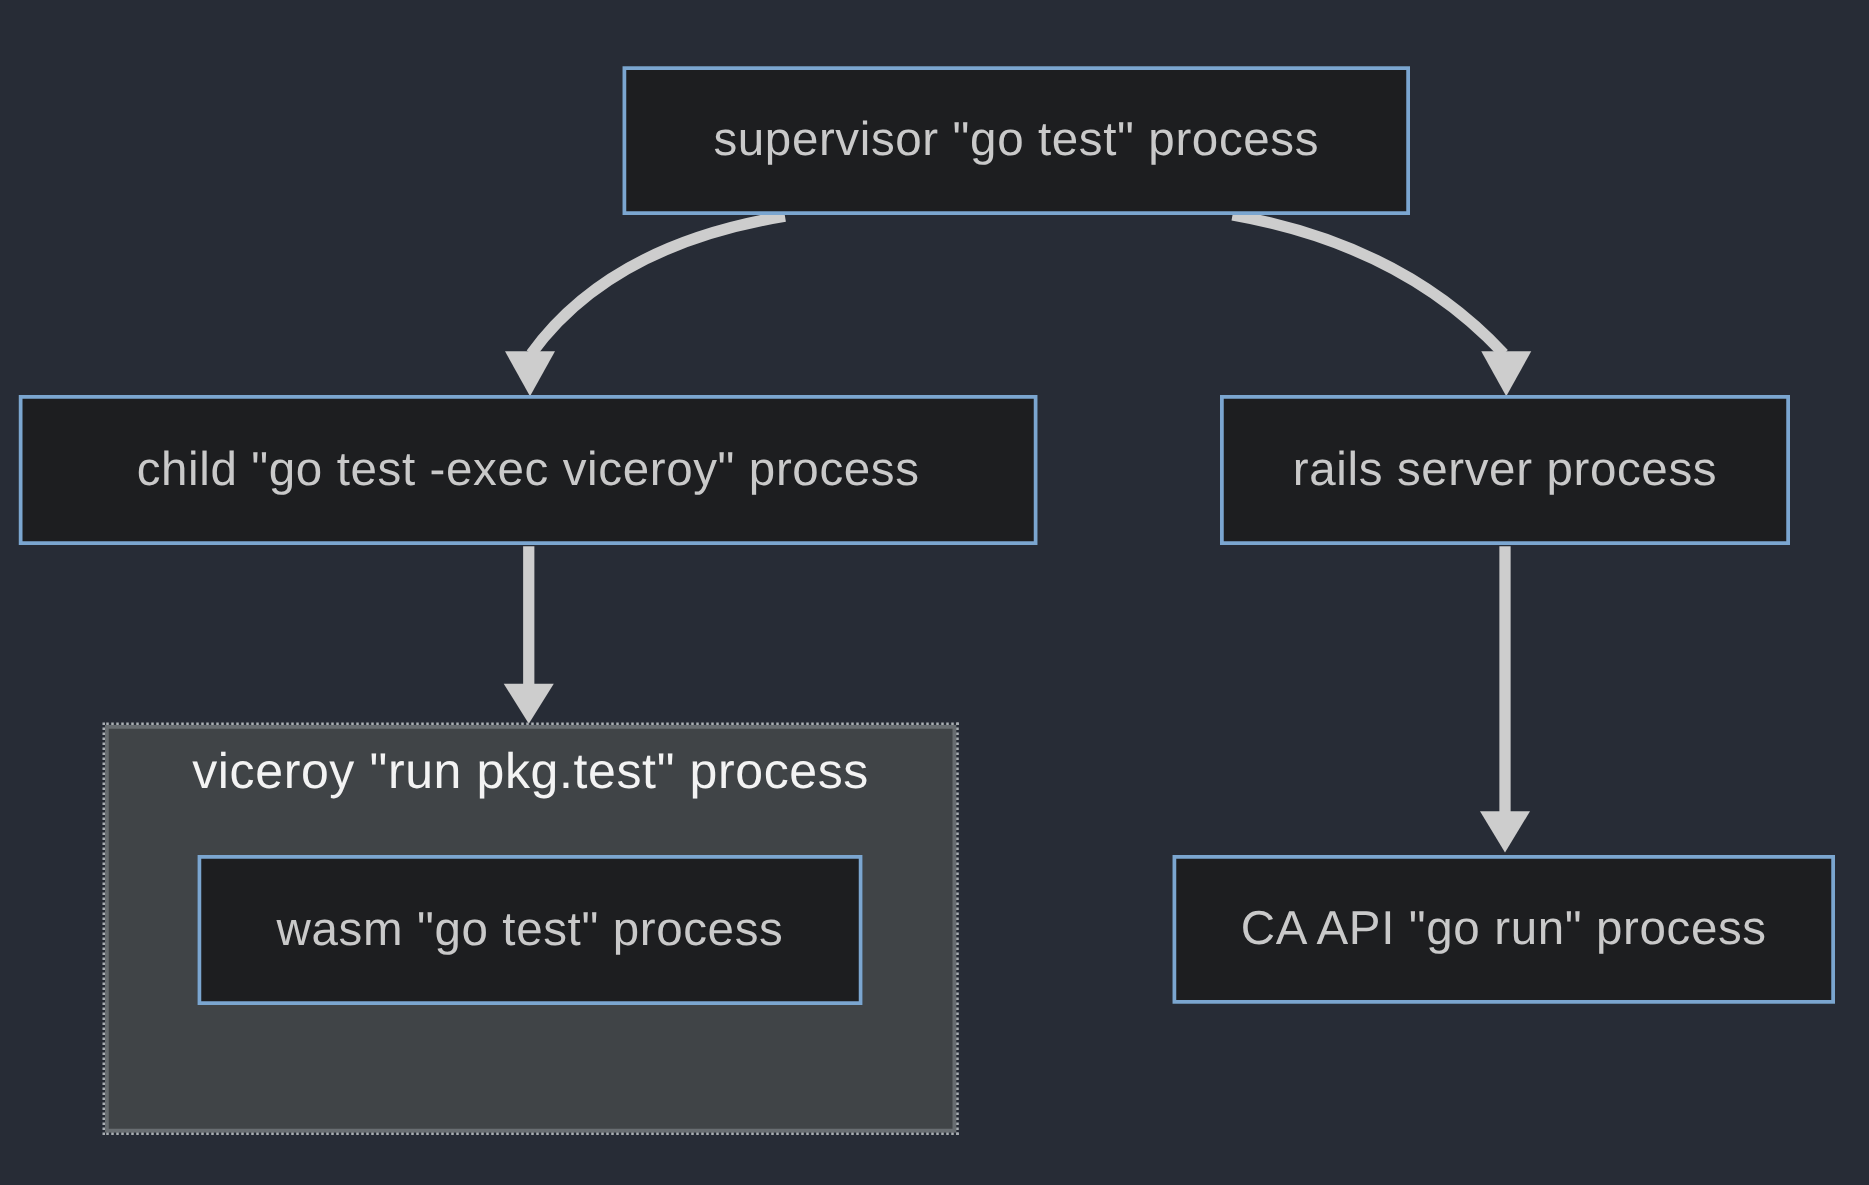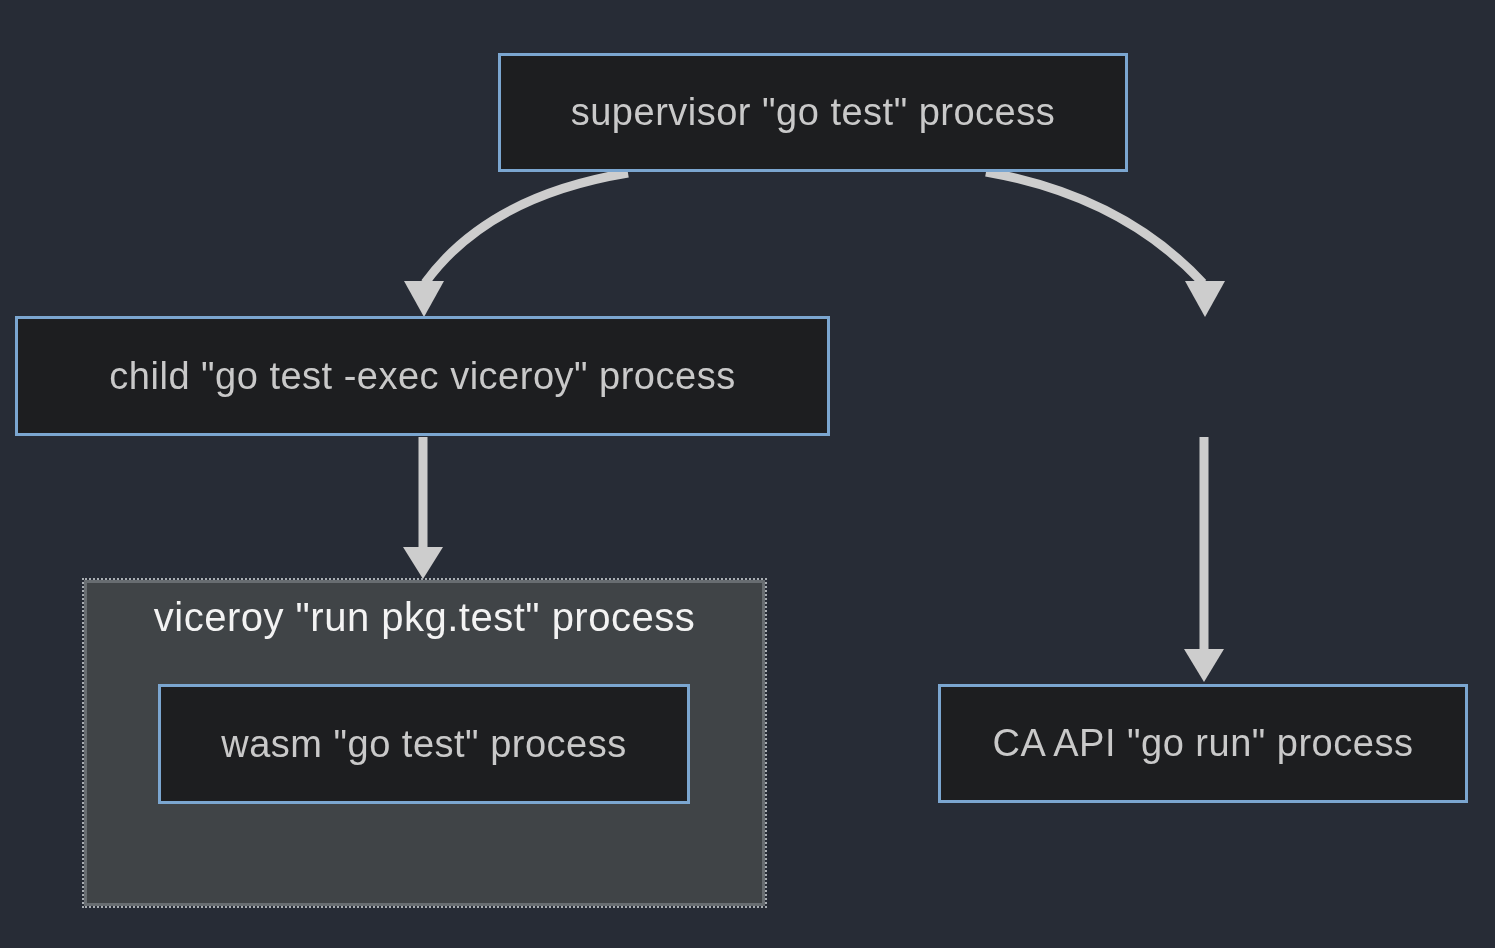--- a/index.html
+++ b/index.html
@@ -103,20 +103,23 @@
   </svg>
 
   <div class="node node-supervisor">
     <span>supervisor "go test" process</span>
   </div>
 
   <div class="node node-child">
     <span>child "go test -exec viceroy" process</span>
   </div>
 
+  <div class="node node-rails">
+    <span>rails server process</span>
+  </div>
 
   <div class="container-node">
     <div class="container-title">viceroy "run pkg.test" process</div>
     <div class="node node-wasm">
       <span>wasm "go test" process</span>
     </div>
   </div>
 
   <div class="node node-ca-api">
     <span>CA API "go run" process</span>

